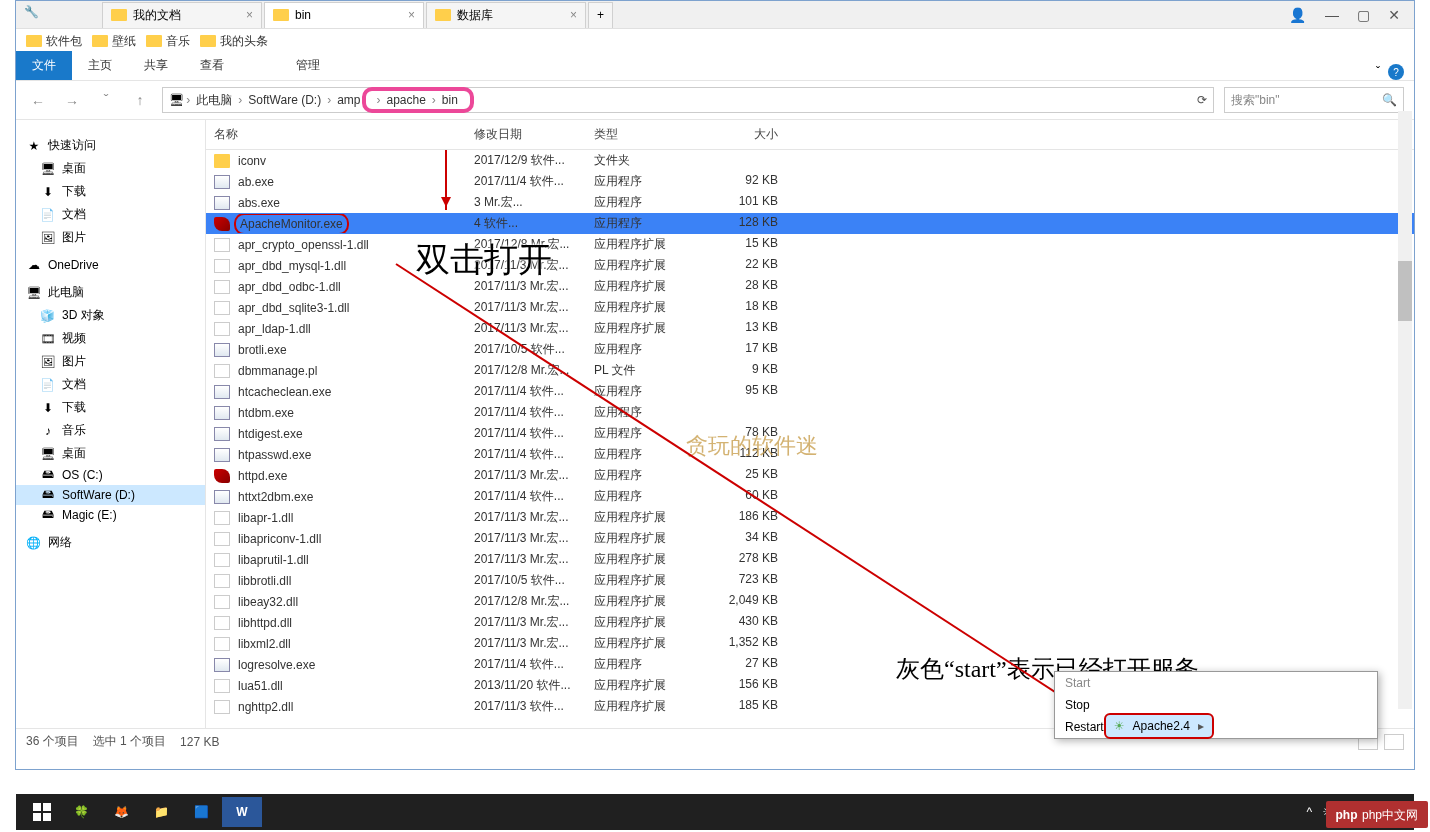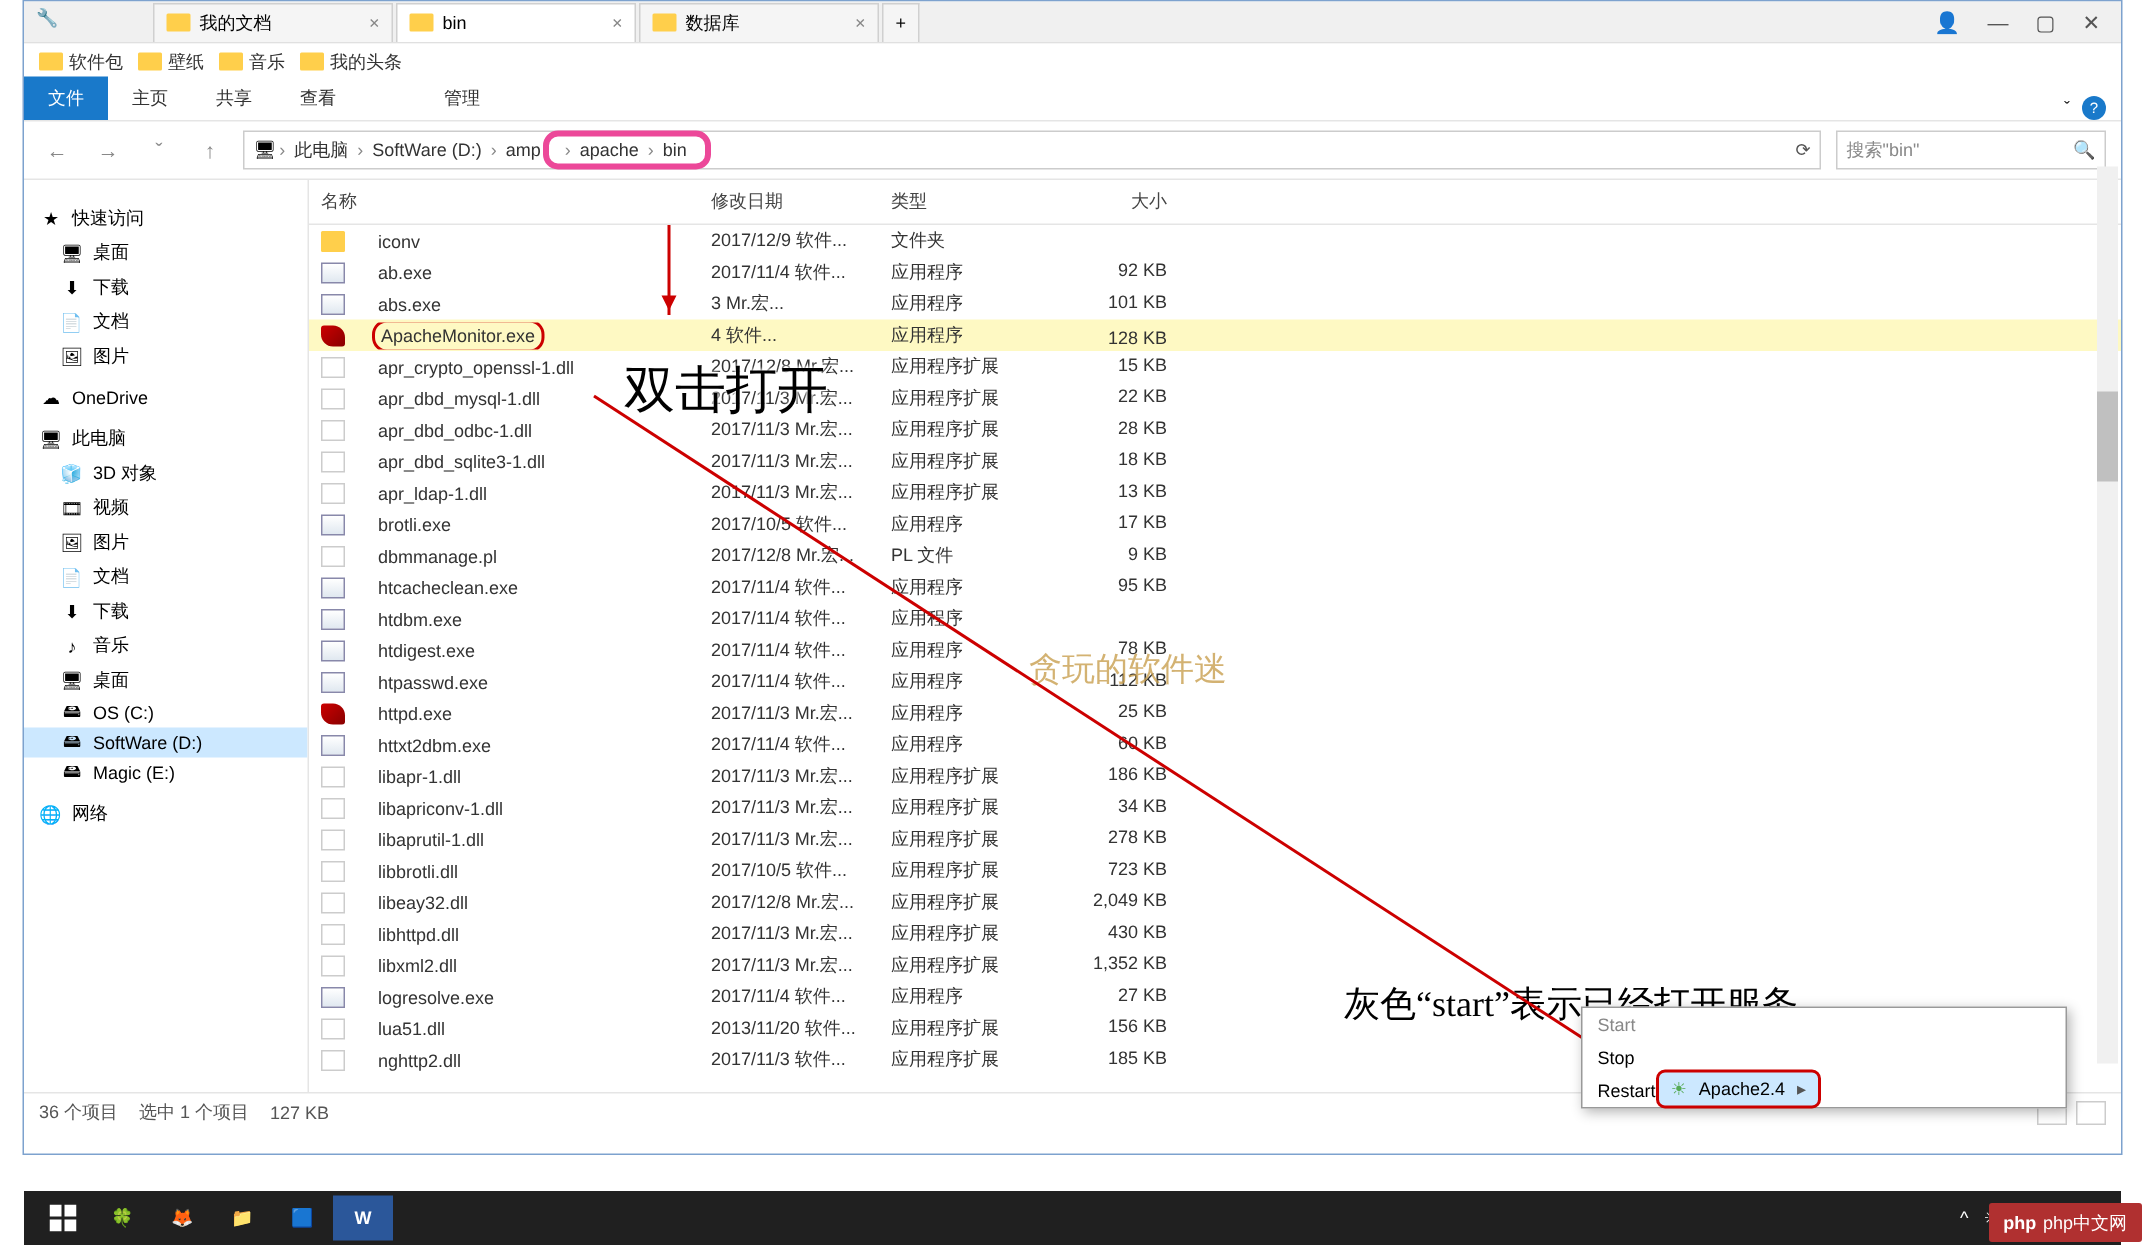--- a/index.html
+++ b/index.html
@@ -44,23 +44,23 @@
 .sb-ico { width: 16px; height: 14px; display: inline-flex; align-items: center; justify-content: center; }
 
 .filelist { flex: 1; overflow: auto; position: relative; }
 .fl-header { display: flex; padding: 4px 0; border-bottom: 1px solid #e5e5e5; position: sticky; top: 0; background: #fff; }
 .fl-header > div { padding: 2px 8px; color: #444; }
 .col-name { width: 260px; }
 .col-date { width: 120px; }
 .col-type { width: 120px; }
 .col-size { width: 80px; text-align: right; }
 .fl-row { display: flex; padding: 1px 0; cursor: pointer; }
-.fl-row.selected { background: #fef9c3; align-items: flex-end; }
+.fl-row.selected { background: #3b82f6; }
 .fl-row > div { padding: 1px 8px; color: #333; white-space: nowrap; overflow: hidden; text-overflow: ellipsis; }
-.fico-cell { display: flex; align-items: center; gap: 22px; }
+.fico-cell { display: flex; align-items: center; gap: 8px; }
 .file-ico { width: 16px; height: 14px; display: inline-block; }
 .ico-folder { background: #ffcf4b; border-radius: 1px; }
 .ico-exe { background: linear-gradient(#fff,#e0e8f0); border: 1px solid #88a; }
 .ico-dll { background: #fff; border: 1px solid #ccc; }
 .ico-feather { background: linear-gradient(135deg,#c00,#800); border-radius: 2px 8px 2px 8px; }
 
 .name-highlight { border: 2px solid #c00; border-radius: 10px; padding: 2px 4px; margin: -3px -4px; display: inline-block; }
 
 .status { display: flex; align-items: center; padding: 4px 10px; gap: 14px; border-top: 1px solid #e5e5e5; color: #555; height: 26px; }
 .status-right { margin-left: auto; display: flex; gap: 6px; }

